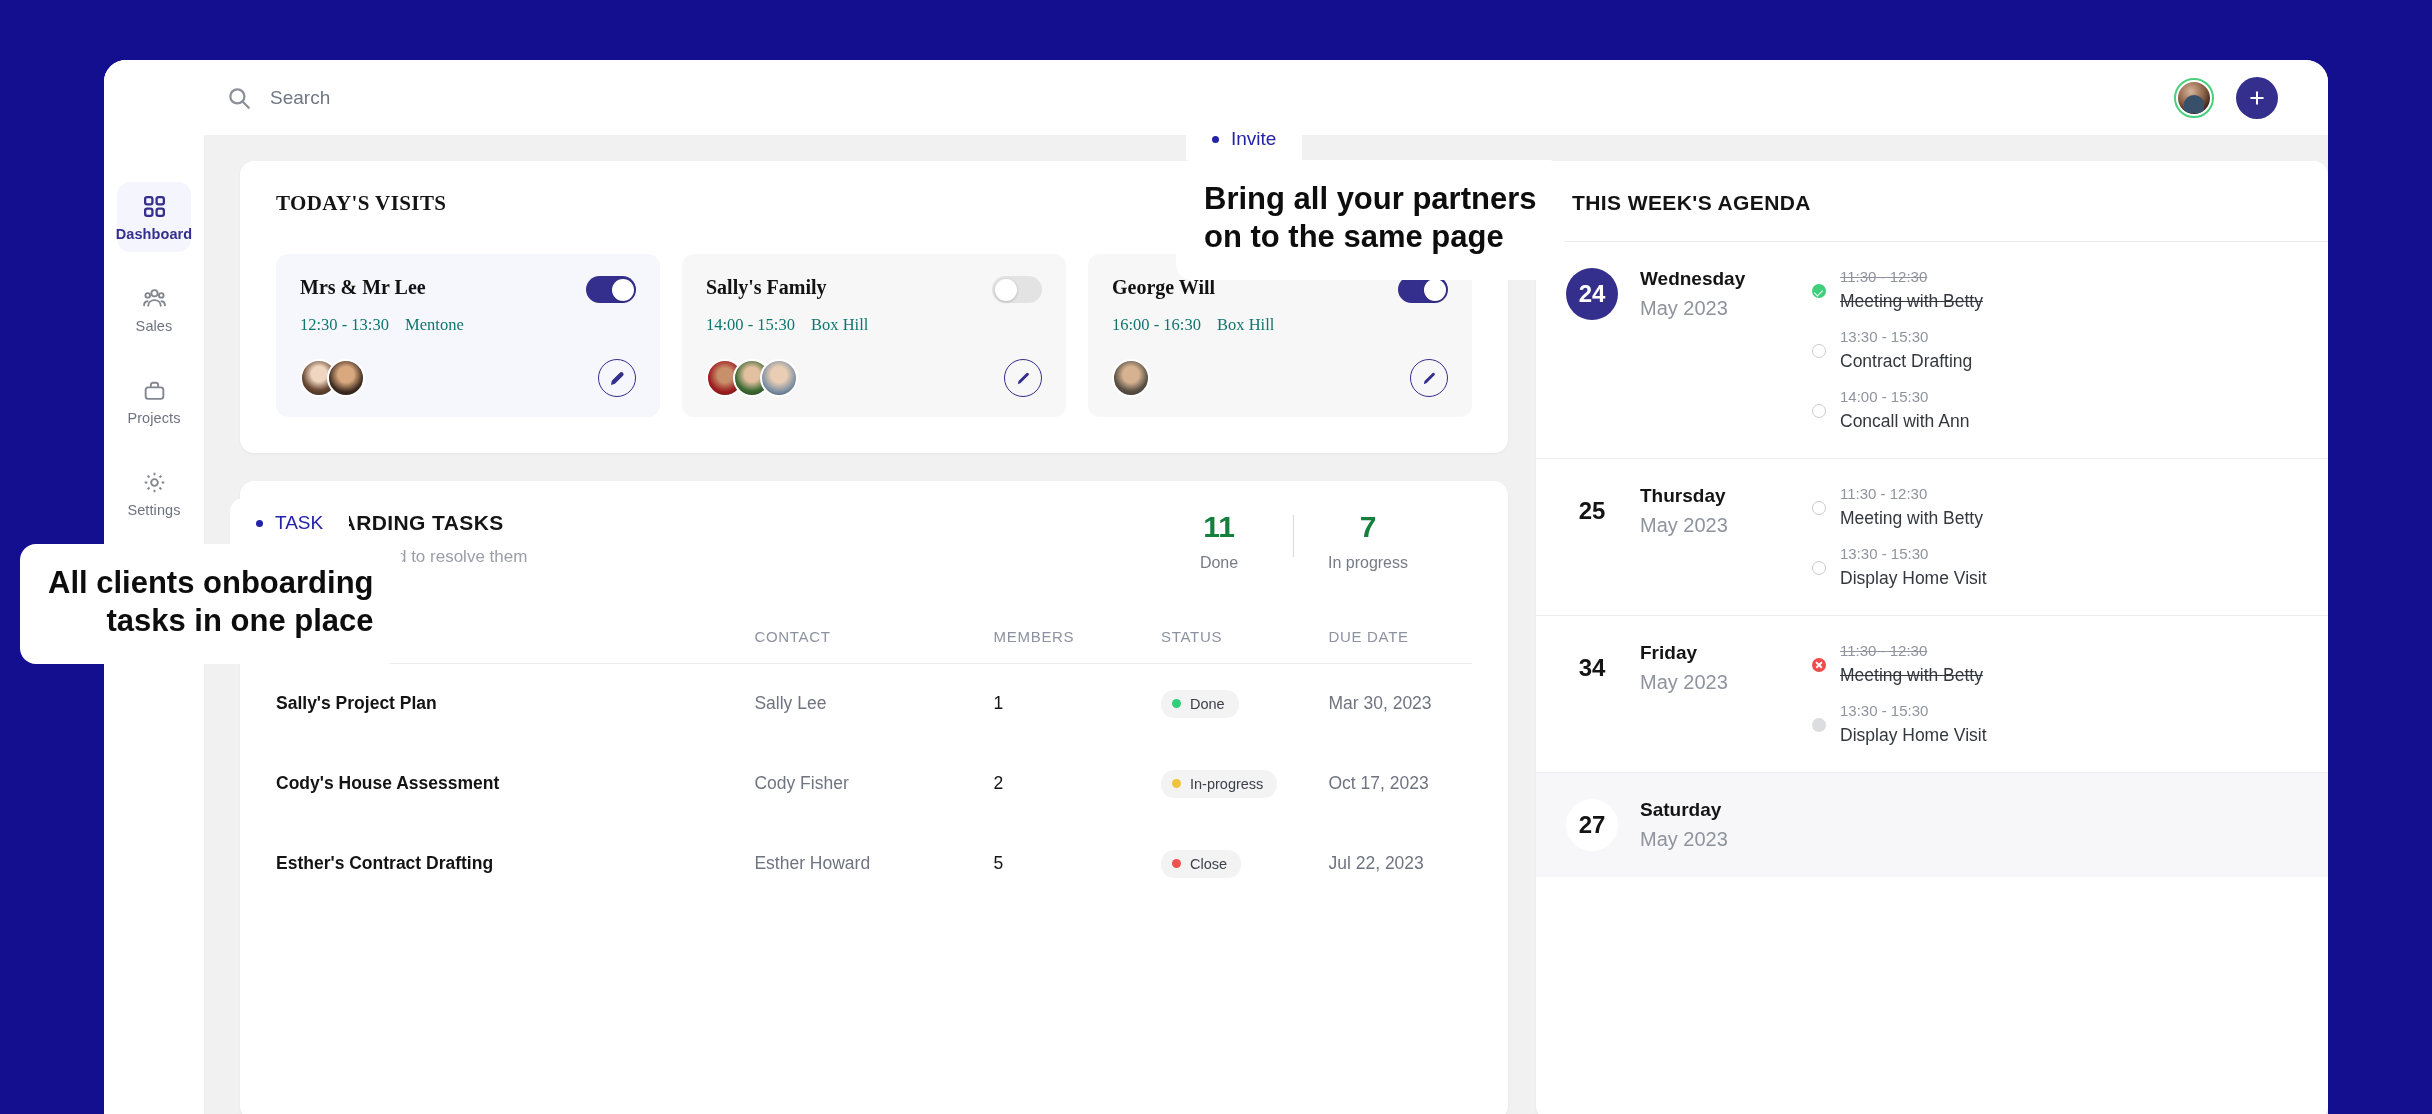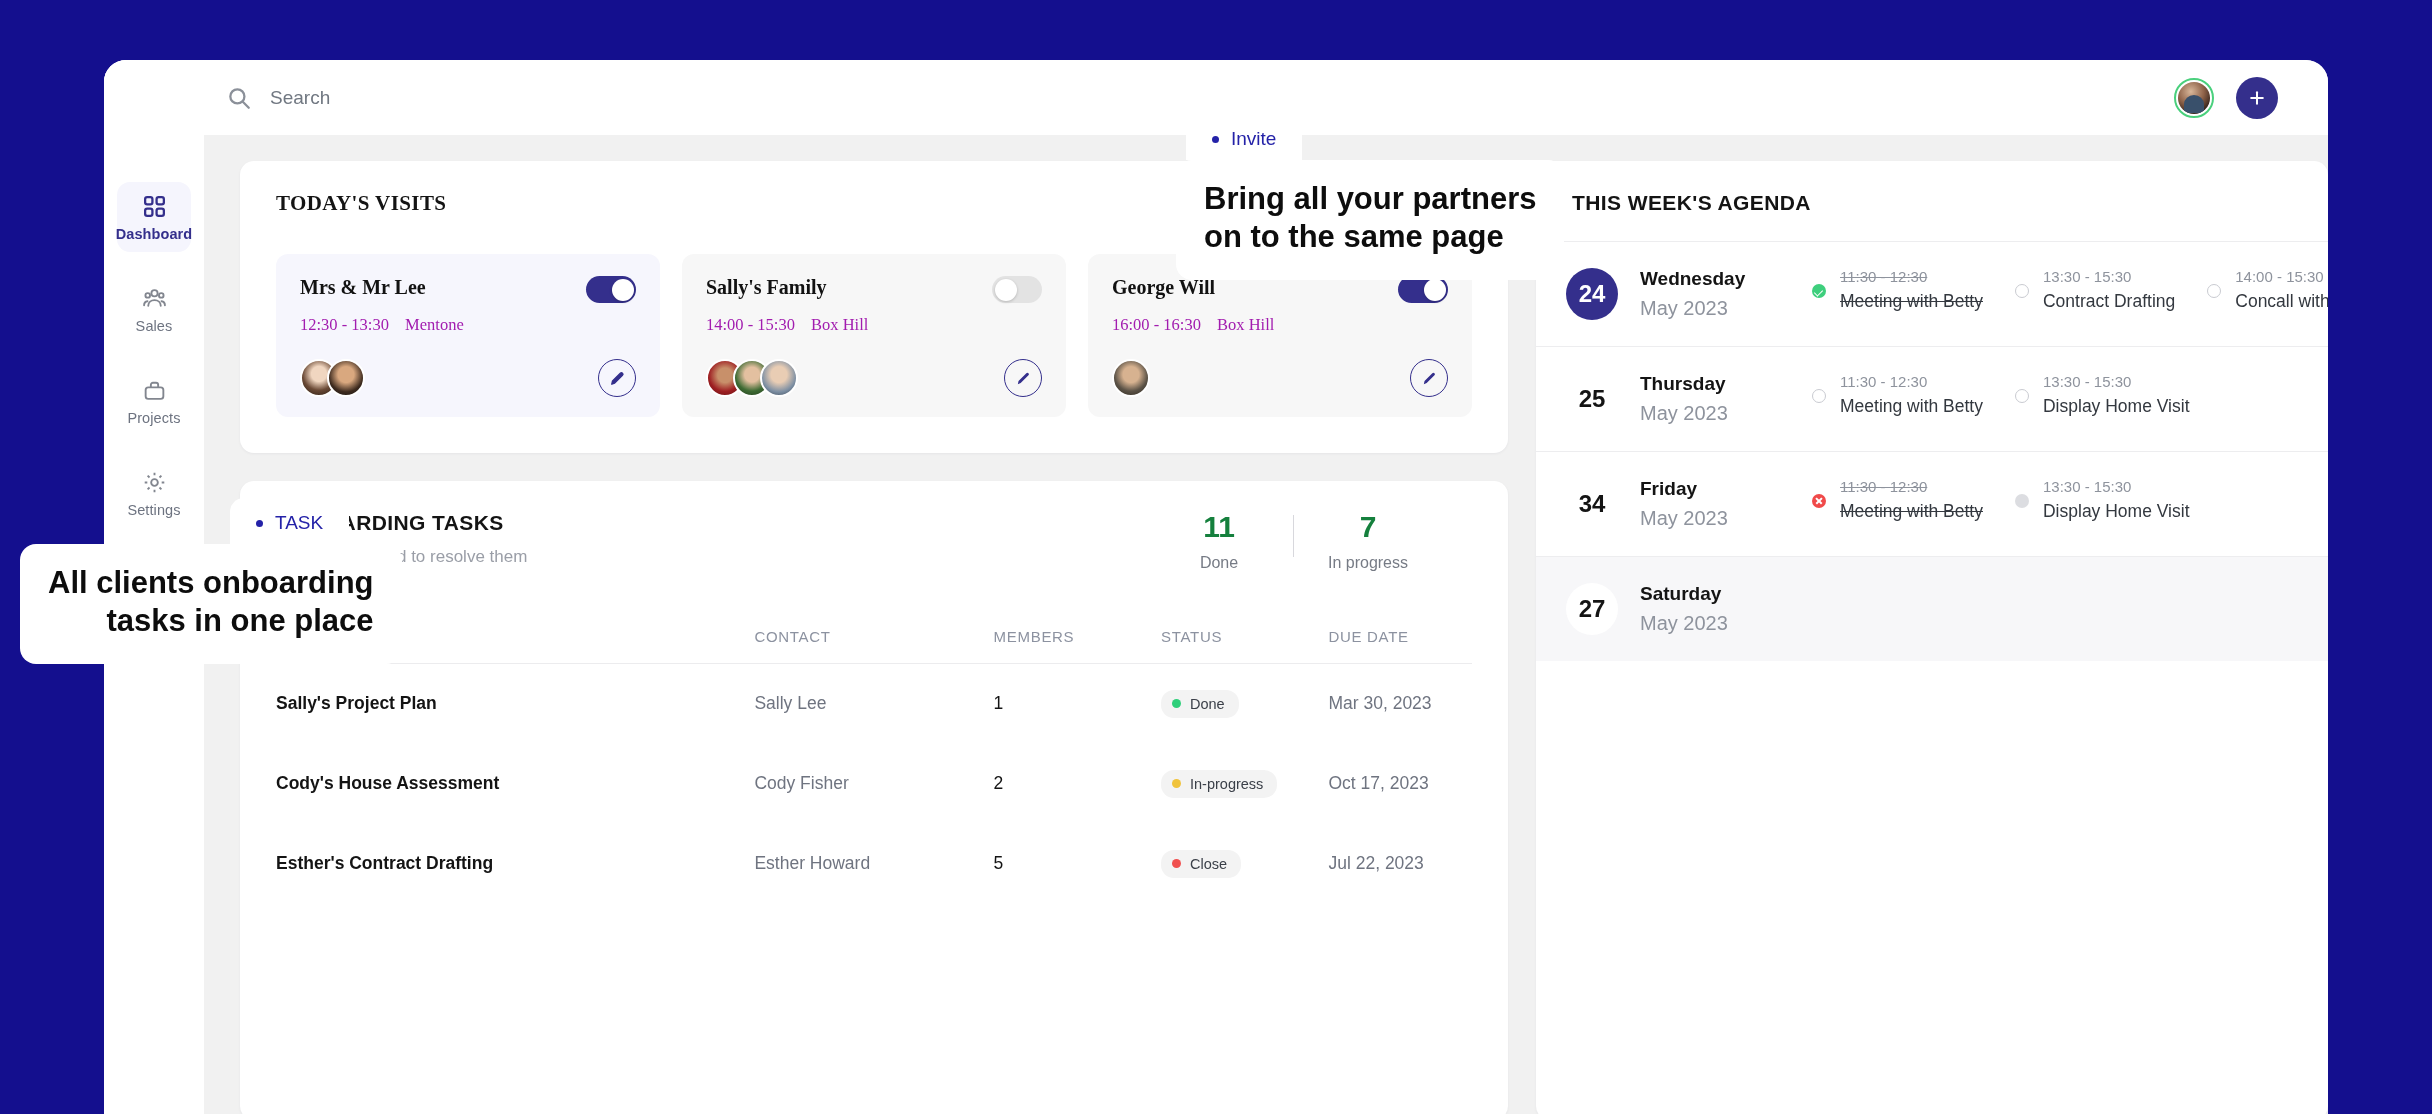--- a/index.html
+++ b/index.html
@@ -139,21 +139,21 @@
     position: relative; cursor: pointer; background: #e3e3e3;
   }
   .toggle.on { background: #342f8c; }
   .toggle .knob {
     position: absolute; top: 2.5px; left: 2.5px;
     width: 22px; height: 22px; border-radius: 50%;
     background: #fff; box-shadow: 0 1px 3px rgba(0,0,0,.2);
     transition: left .15s;
   }
   .toggle.on .knob { left: 25.5px; }
-  .visit-meta { margin-top: 12px; font-size: 16.5px; color: #a21caf; white-space: nowrap; }
+  .visit-meta { margin-top: 12px; font-size: 16.5px; color: #0f766e; white-space: nowrap; }
   .visit-meta .place { margin-left: 12px; }
   .visit-bottom {
     margin-top: 24px; display: flex; align-items: center; justify-content: space-between;
   }
   .stack { display: flex; }
   .stack .pp {
     width: 38px; height: 38px; border-radius: 50%;
     border: 2.5px solid #fff; margin-left: -11px;
     background-size: cover;
   }
@@ -221,21 +221,21 @@
   .day-num {
     width: 52px; height: 52px; border-radius: 50%; flex: none;
     display: flex; align-items: center; justify-content: center;
     font-size: 24px; font-weight: 700; color: #141414;
   }
   .day-num.today { background: #342f8c; color: #fff; }
   .day-num.circle-light { background: #ffffff; }
   .day-name { width: 150px; flex: none; }
   .day-name .dn { font-size: 19px; font-weight: 700; color: #141414; }
   .day-name .dm { margin-top: 7px; font-size: 20px; color: #8e939d; }
-  .events { flex: 1; min-width: 0; display: flex; flex-direction: row; gap: 32px; align-items: flex-end; }
+  .events { flex: 1; min-width: 0; display: flex; flex-direction: column; gap: 16px; }
   .event { display: flex; gap: 14px; align-items: flex-start; }
   .ev-mark { width: 14px; height: 14px; border-radius: 50%; flex: none; margin-top: 16px; }
   .ev-mark.open { border: 1.4px solid #c9cbd1; background: transparent; }
   .ev-mark.grey { background: #dcdde1; }
   .ev-mark.done { background: #3ecf7d; position: relative; }
   .ev-mark.done::after {
     content: ""; position: absolute; left: 4px; top: 3.5px;
     width: 4px; height: 7px; border: solid #fff;
     border-width: 0 1.7px 1.7px 0; transform: rotate(45deg);
   }

